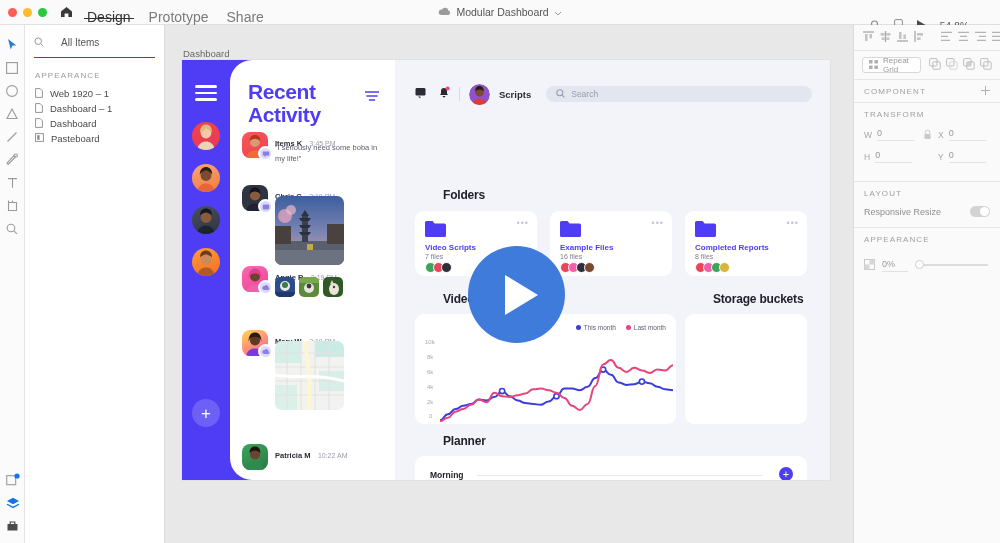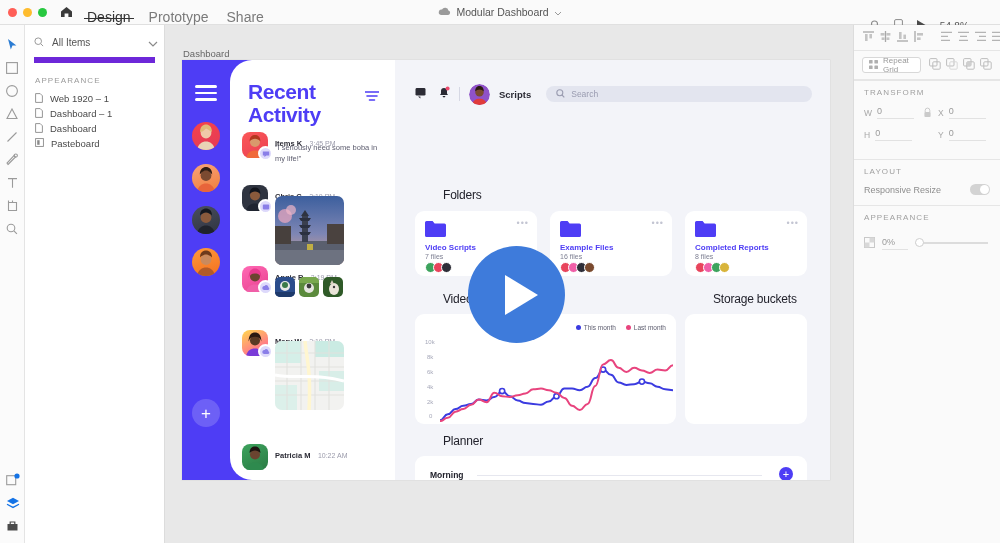--- a/index.html
+++ b/index.html
@@ -50,22 +50,22 @@
   .tool { width: 25px; height: 23px; display: flex; align-items: center; justify-content: center; }
   .tool svg { display: block; }
   .tool-bottom { position: absolute; bottom: 6px; left: 0; width: 25px; }
 
   
   .layers {
     position: absolute; left: 25px; top: 25px; width: 140px; height: 518px;
     background: #fff; border-right: 1px solid #dcdcdc;
   }
   .search-row {
-    display: flex; align-items: center; gap: 8px;
-    margin: 8px 9px 0 9px; padding-bottom: 6px; border-bottom: 6px solid #6d28d9;
+    display: flex; align-items: center; gap: 17px;
+    margin: 8px 9px 0 9px; padding-bottom: 6px; border-bottom: 1px solid #6d28d9;
   }
   .search-row input {
     border: none; outline: none; font-size: 10px; color: #555; width: 88px;
     font-family: "Liberation Sans", sans-serif; background: transparent;
   }
   .sec-title {
     font-size: 8px; letter-spacing: 1.1px; color: #9b9b9b; margin: 13px 0 6px 10px;
   }
   .layer-item {
     display: flex; align-items: center; gap: 7px; height: 15px; padding-left: 10px;
@@ -132,21 +132,21 @@
   .dash-head { position: absolute; left: 20px; top: 22px; right: 18px; height: 24px; display: flex; align-items: center; gap: 9px; }
   .dh-div { width: 1px; height: 14px; background: #d6d8e4; }
   .dh-avatar { width: 21px; height: 21px; border-radius: 50%; overflow: hidden; }
   .dh-name { font-size: 9.5px; font-weight: bold; color: #2b2b35; }
   .dh-search {
     flex: 1; height: 16px; border-radius: 10px; background: #e3e5ef;
     display: flex; align-items: center; gap: 6px; padding-left: 10px; margin-left: 6px;
   }
   .dh-search span { font-size: 8.5px; color: #9a9cb0; }
   .sec-h {
-    position: absolute; font-size: 12px; font-weight: normal; color: #22222c; letter-spacing: -.2px; padding-left: 28px;
+    position: absolute; font-size: 12px; font-weight: bold; color: #22222c; letter-spacing: -.2px; padding-left: 28px;
   }
   .folder-card {
     position: absolute; top: 151px; width: 122px; height: 65px; background: #fff;
     border-radius: 9px;
   }
   .fc-dots { position: absolute; right: 8px; top: 7px; color: #c3c5d2; font-size: 9px; letter-spacing: 1px; }
   .fc-name { position: absolute; left: 10px; top: 32px; font-size: 8px; font-weight: bold; color: #4e3df5; }
   .fc-files { position: absolute; left: 10px; top: 42px; font-size: 7px; color: #7d7f92; }
   .fc-avs { position: absolute; left: 10px; top: 51px; display: flex; }
   .fc-avs i {
@@ -823,20 +823,26 @@
               <rect x="3.8" y="3.8" width="7.4" height="7.4" rx="1" stroke="#bdbdbd" fill="none"></rect>
               <rect x="3.8" y="3.8" width="4.2" height="4.2" fill="#cfcfcf"></rect>
             </svg></span>
         <span><svg width="12" height="12" viewBox="0 0 12 12">
               <rect x=".6" y=".6" width="7.4" height="7.4" rx="1" stroke="#bdbdbd" fill="none"></rect>
               <rect x="3.8" y="3.8" width="7.4" height="7.4" rx="1" stroke="#bdbdbd" fill="none"></rect>
             </svg></span>
       </div>
     </div>
 
+    <div class="sec-row">
+      <span>COMPONENT</span>
+      <span><svg width="9" height="9" viewBox="0 0 9 9">
+            <path d="M4.5 0v9M0 4.5h9" stroke="#b0b0b0" stroke-width="1"></path>
+          </svg></span>
+    </div>
     <div class="divider"></div>
 
     <div class="sec-row">
       <span>TRANSFORM</span>
     </div>
     <div class="xform">
       <div class="xf-row">
         <div class="xf-f">
           <label>W</label>
           <span class="val">0</span>

